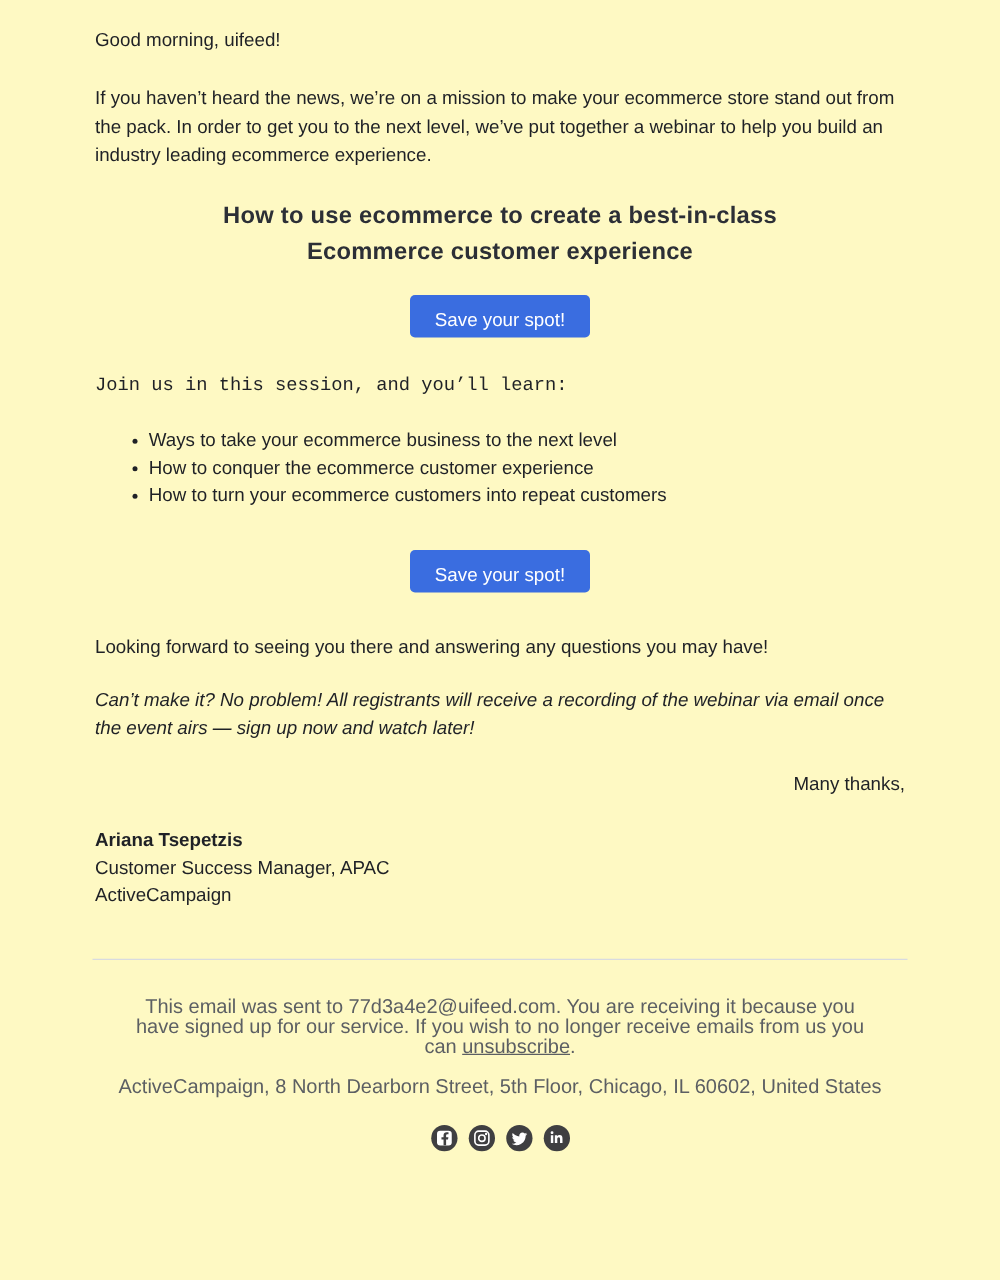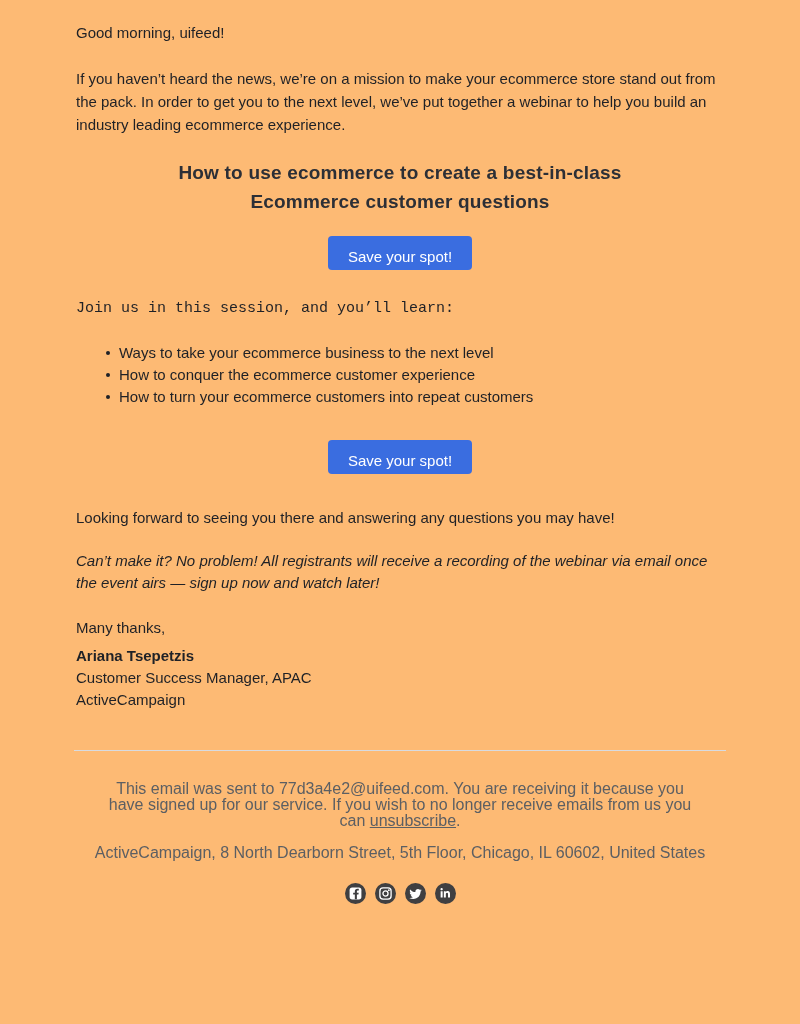--- a/index.html
+++ b/index.html
@@ -7,21 +7,21 @@
     --button_text:#ffffff;
     --heading:#2c2f36;
     --body_text:#1f2126;
     --footer_text:#5c5f63;
     --divider:#d8dbe0;
     --social_bg:#3f3f41;
     --social_fg:#ffffff;
   }
   html,body{margin:0;padding:0;background:#ffffff;}
   body{font-family:"Liberation Sans","DejaVu Sans",sans-serif;color:var(--body_text);}
-  .page{width:800px;height:1024px;margin:0 auto;background:#fdba74;overflow:hidden;}
+  .page{width:800px;height:1024px;margin:0 auto;background:#fef9c3;overflow:hidden;}
   .content{width:648px;margin:0 auto;padding-top:21px;font-size:15px;line-height:23px;}
   .para{margin:0 0 23px;}
   .intro{margin-bottom:22px;}
   h1.headline{
     font-size:19px;line-height:29px;font-weight:bold;color:var(--heading);
     text-align:center;margin:0 0 20px;letter-spacing:.2px;
   }
   h1.headline .line{display:block;}
   .btn-row{text-align:center;margin:0 0 27px;}
   .btn-row.second{margin:32px 0 32px;}
@@ -33,21 +33,21 @@
   }
   .learn-intro{margin:0 0 22px;font-family:Liberation Mono, monospace;}
   ul.learn-list{margin:0;padding:0 0 0 43px;list-style:none;}
   ul.learn-list li{position:relative;line-height:22px;margin:0;}
   ul.learn-list li::before{
     content:"";position:absolute;left:-13px;top:9px;width:4px;height:4px;
     border-radius:50%;background:var(--body_text);
   }
   .closing{margin:0 0 21px;}
   .ps{font-style:italic;line-height:22px;margin:0 0 22px;}
-  .thanks{margin:0 0 6px;}
+  .thanks{margin:0 0 23px;text-align:right;}
   .signature{line-height:22px;}
   .sig-name{font-weight:bold;}
   hr.divider{
     border:none;border-top:1px solid var(--divider);
     width:652px;margin:39px auto 0;
   }
   .footer{padding-top:30px;text-align:center;color:var(--footer_text);font-size:16px;line-height:16px;}
   .footer .sent{max-width:600px;margin:0 auto 16px;}
   .footer .address{margin:0;}
   .unsub{color:var(--footer_text);text-decoration:underline;cursor:pointer;}
@@ -63,21 +63,21 @@
 
 <div class="page">
   <div class="content">
 
     <p class="para">Good morning, uifeed!</p>
 
     <p class="para intro">If you haven’t heard the news, we’re on a mission to make your ecommerce store stand out from the pack. In order to get you to the next level, we’ve put together a webinar to help you build an industry leading ecommerce experience.</p>
 
     <h1 class="headline">
       <span class="line">How to use ecommerce to create a best-in-class</span>
-      <span class="line">Ecommerce customer questions</span>
+      <span class="line">Ecommerce customer experience</span>
     </h1>
 
     <div class="btn-row">
       <button class="cta">Save your spot!</button>
     </div>
 
     <p class="learn-intro">Join us in this session, and you’ll learn:</p>
 
     <ul class="learn-list">
       <li>Ways to take your ecommerce business to the next level</li>

